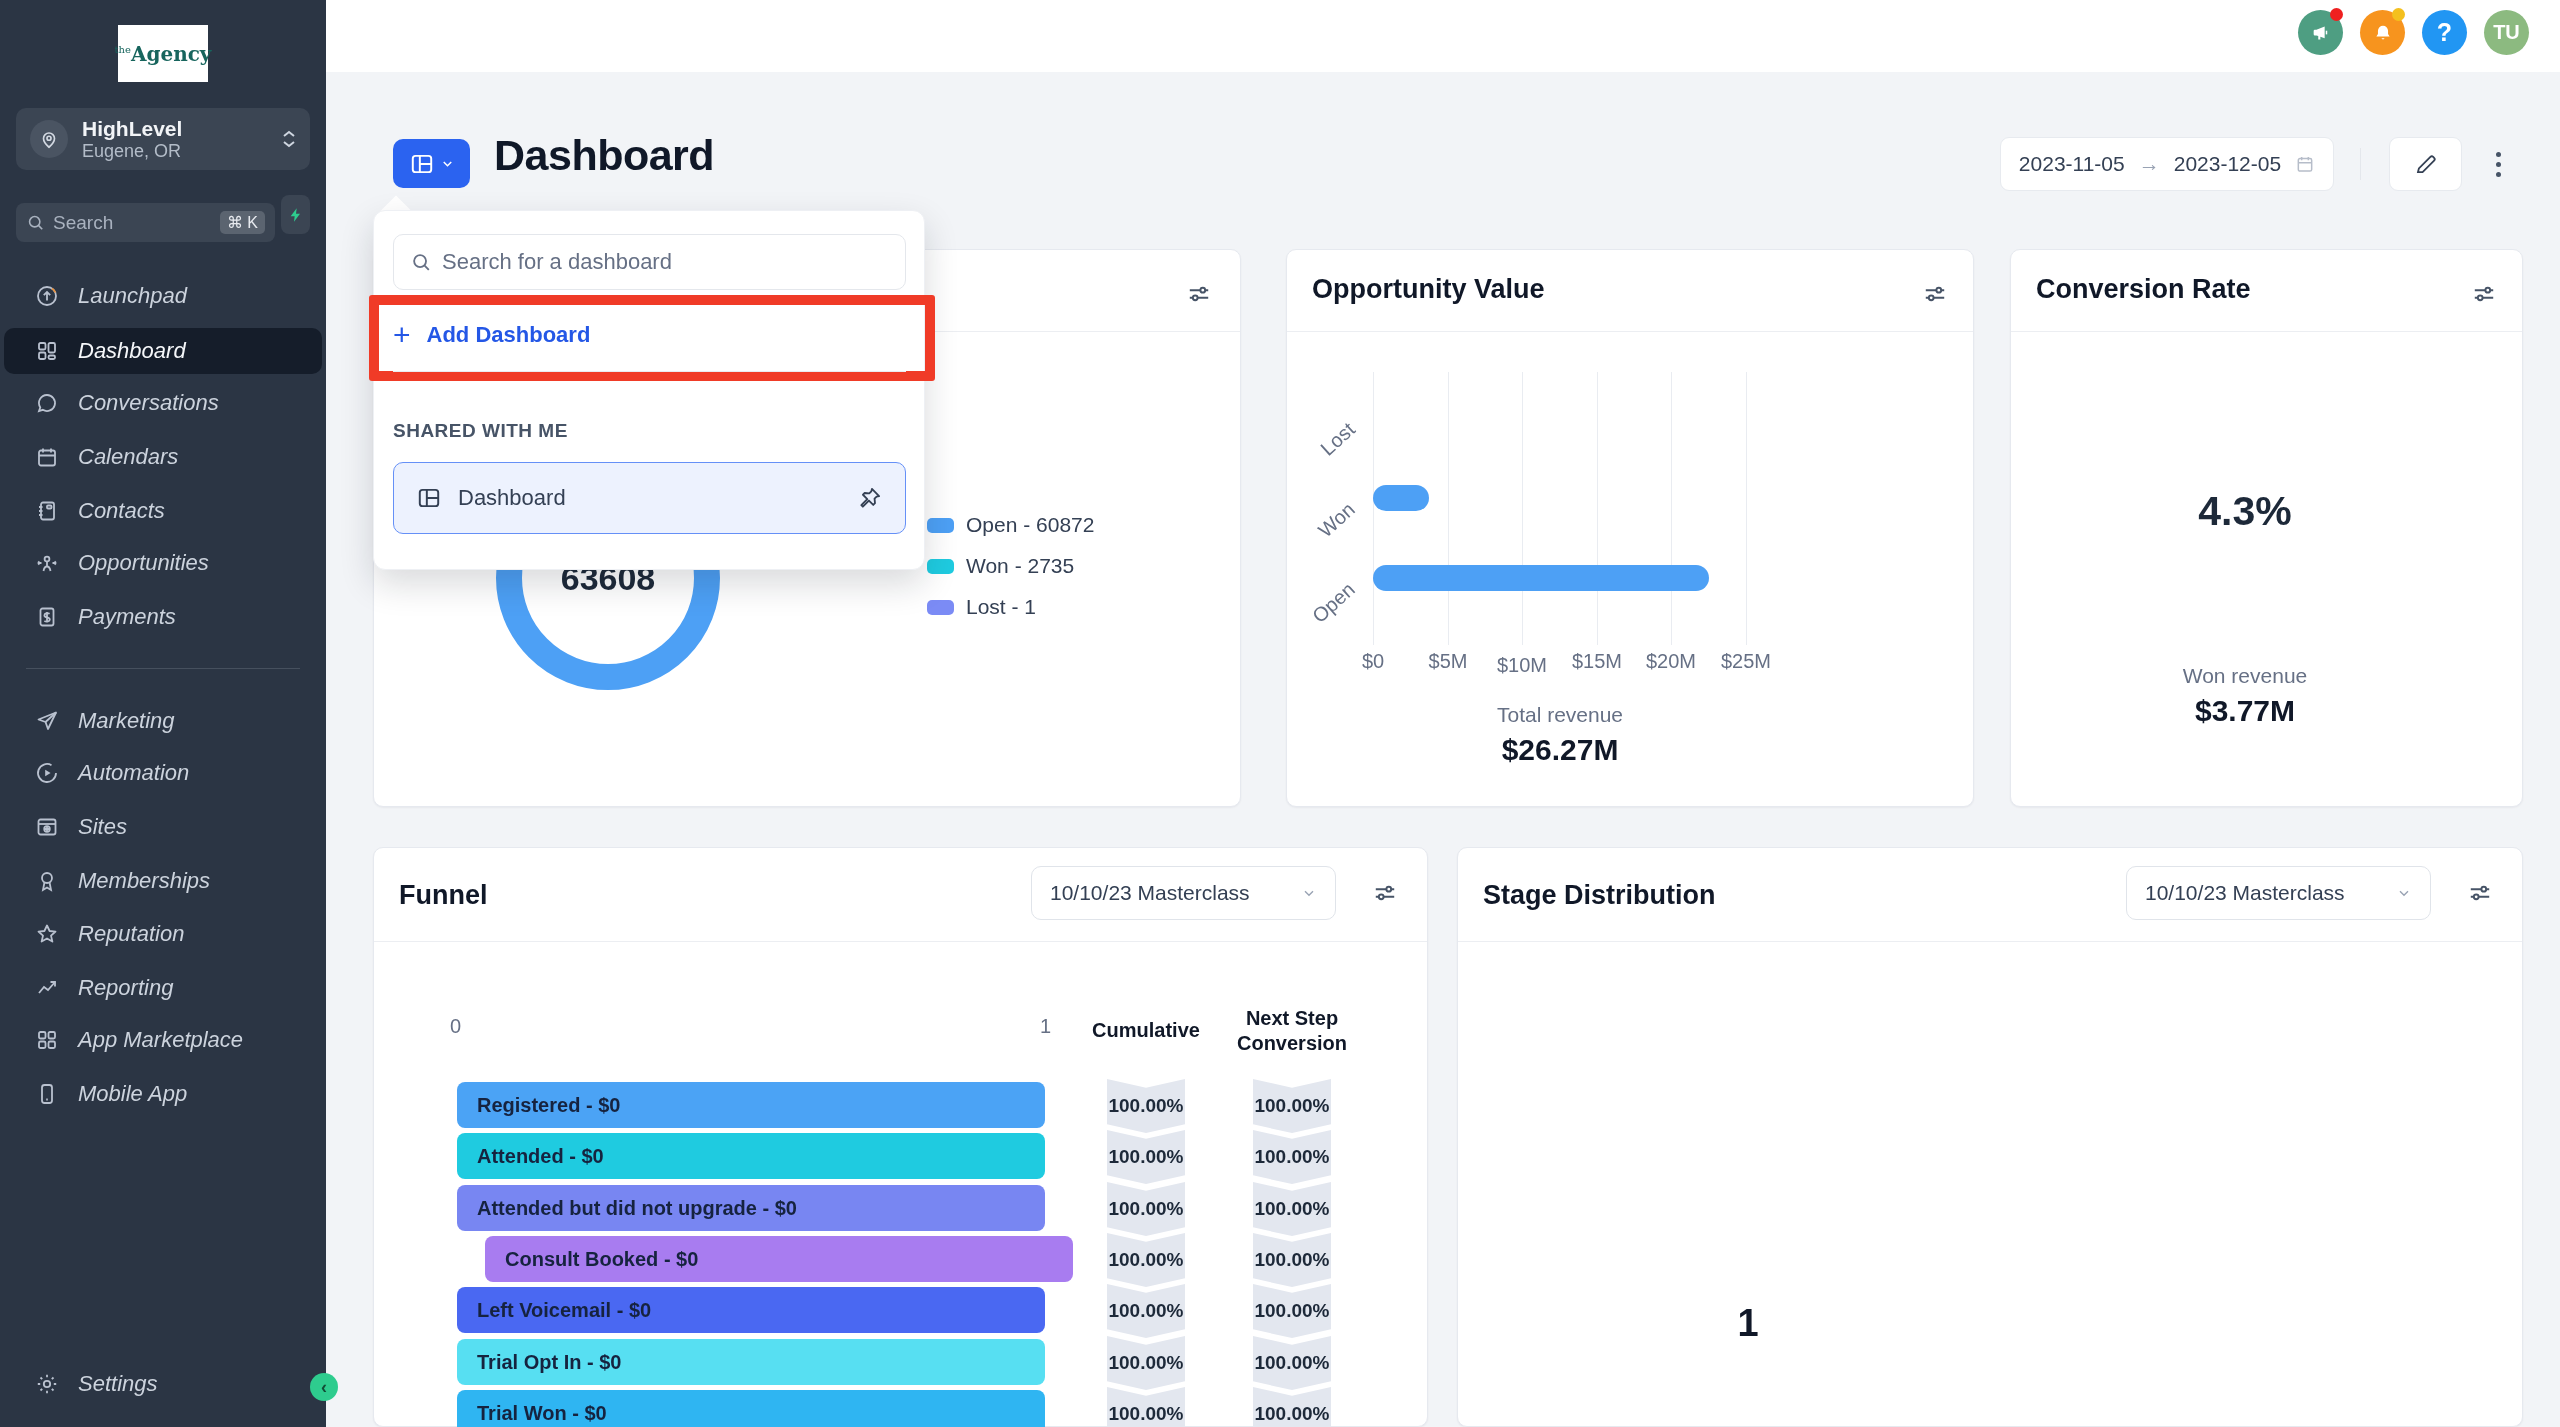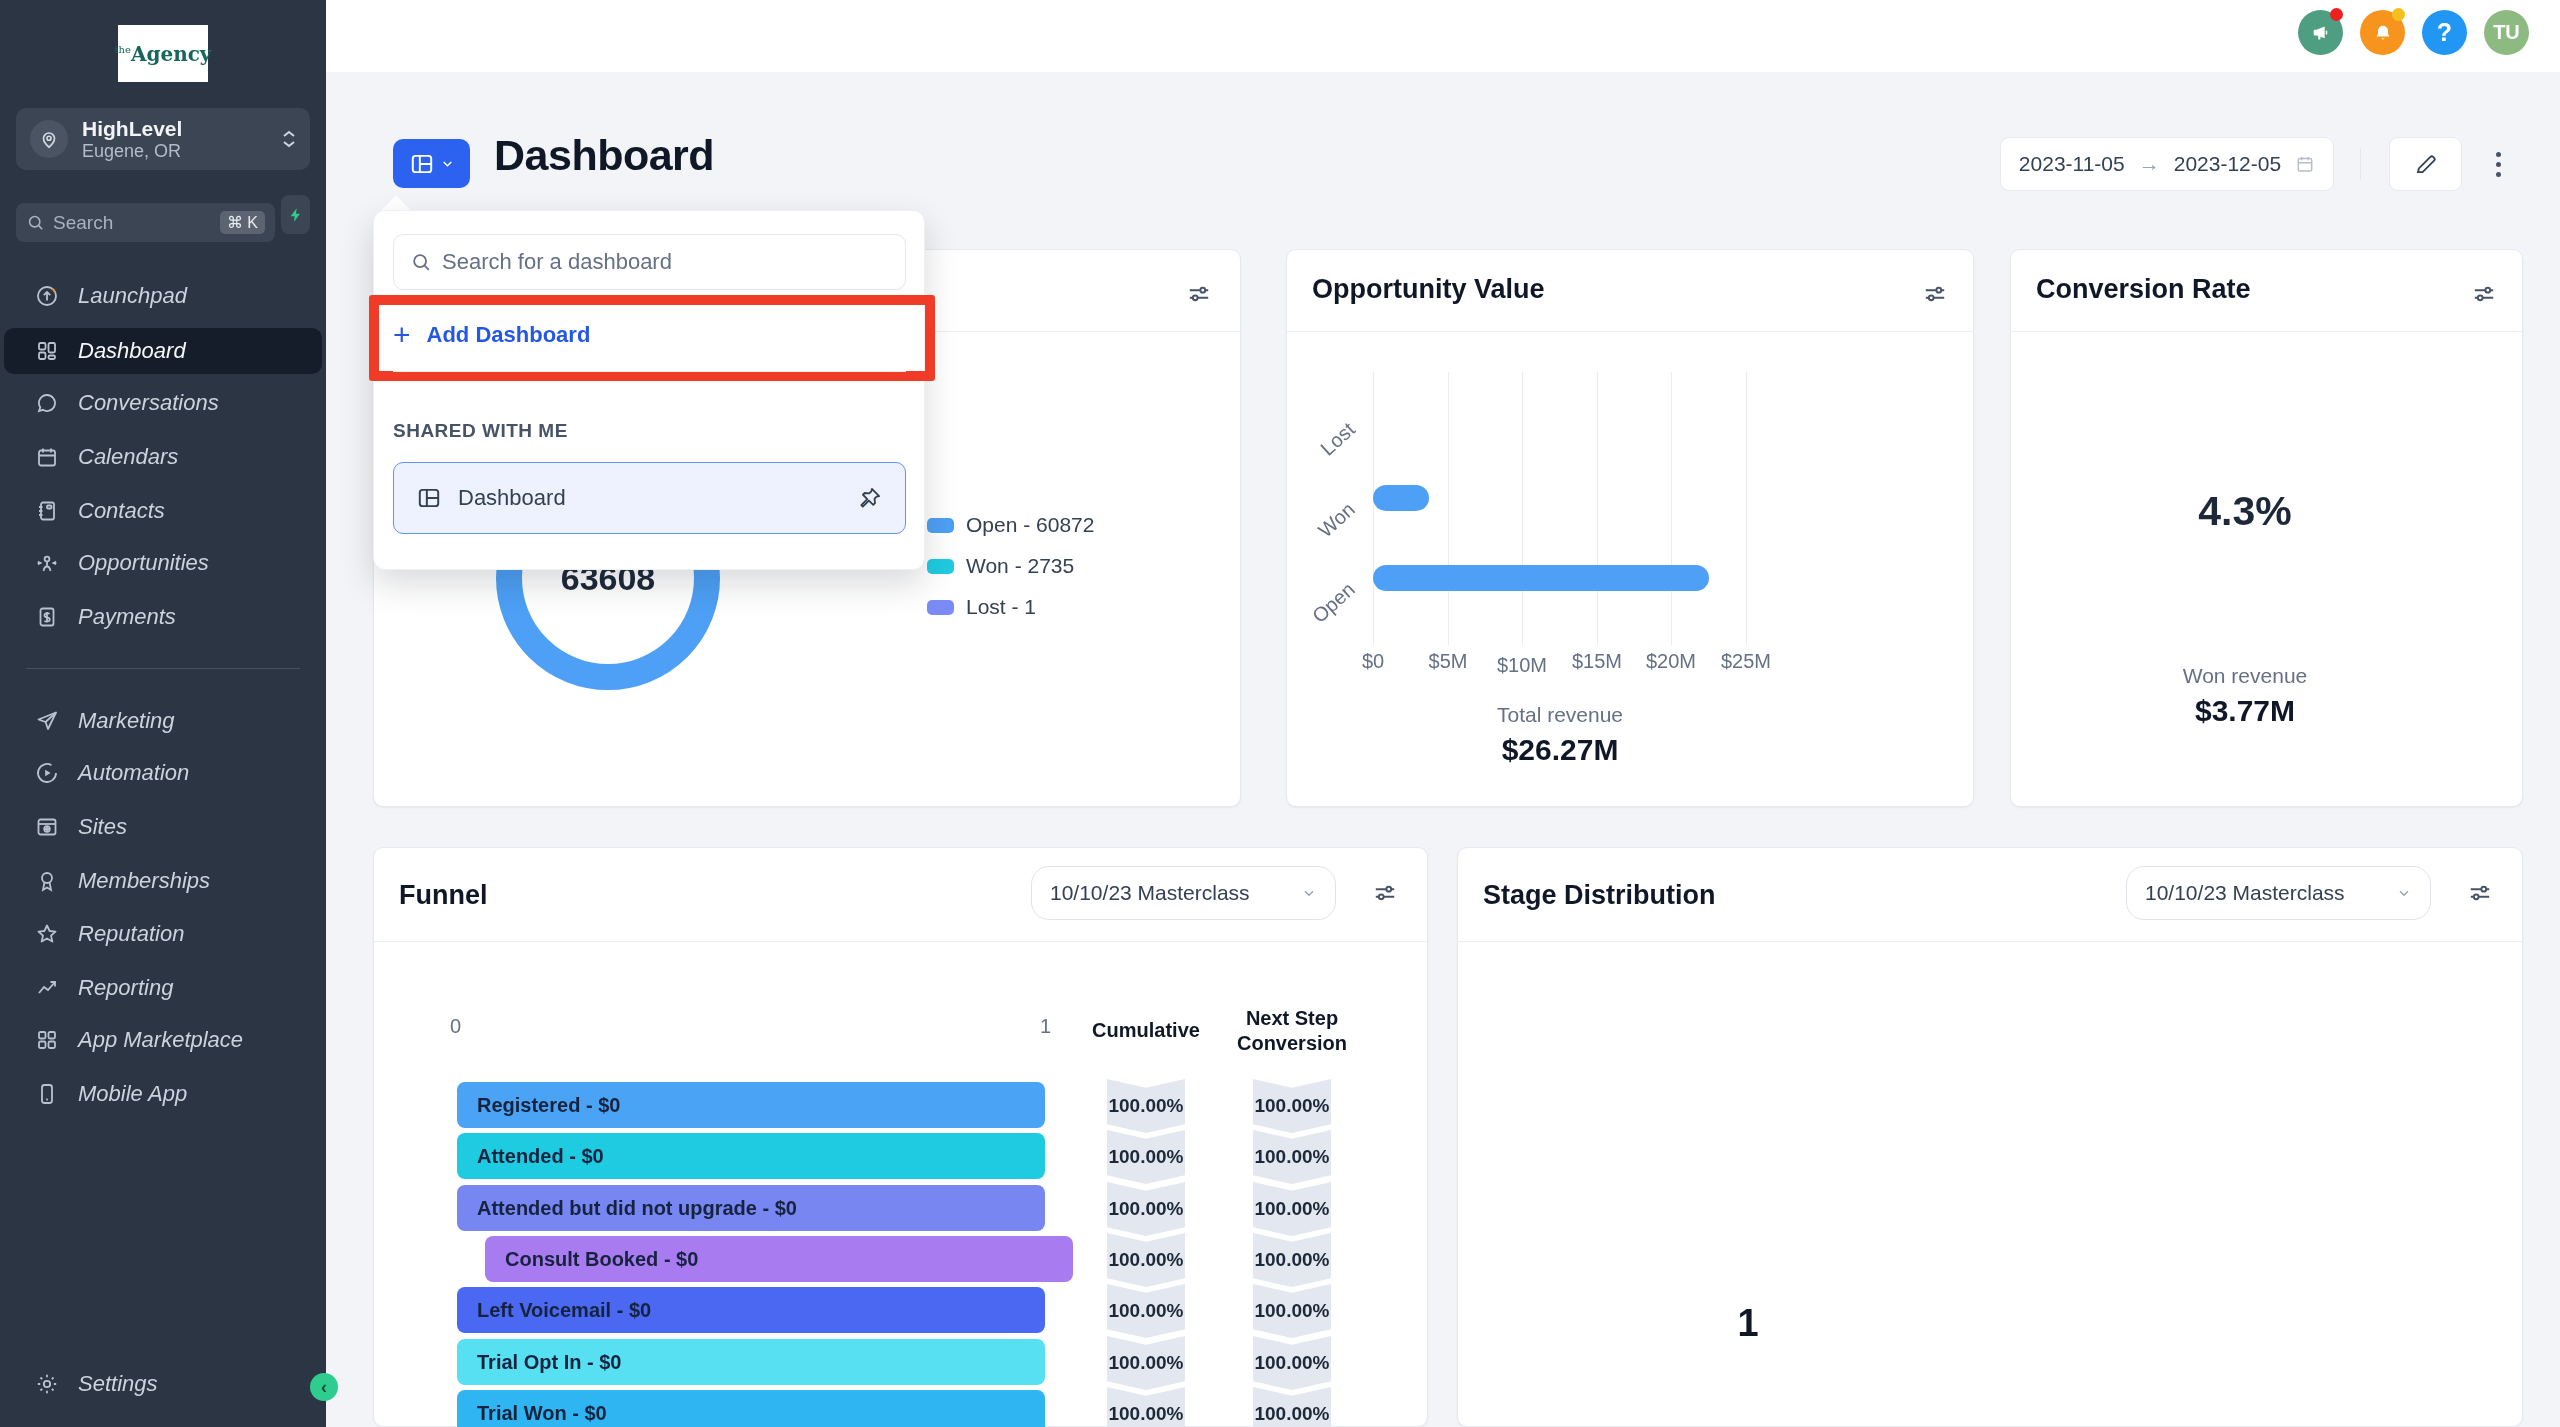--- a/index.html
+++ b/index.html
@@ -67,21 +67,21 @@
 
   
   .gridline { top:372px; width:1px; height:273px; background:#e9ecf1; z-index:2; }
   .ov-bar { height:26px; border-radius:13px; background:#4da0f5; z-index:3; }
   .rot-label { width:80px; text-align:right; transform:rotate(-42deg); transform-origin:100% 50%; font-size:20px; color:#667085; z-index:2; }
   .tick { width:90px; text-align:center; font-size:20px; color:#667085; z-index:2; }
   .foot-label { font-size:21px; color:#667085; text-align:center; z-index:2; }
   .foot-value { font-size:30px; font-weight:700; color:#101828; text-align:center; z-index:2; }
 
   
-  .select-box { width:305px; height:54px; background:#fff; border:1px solid #e0e4ea; border-radius:18px; display:flex; align-items:center; padding:0 18px; font-size:21px; color:#344054; z-index:2; justify-content:space-between; }
+  .select-box { width:305px; height:54px; background:#fff; border:1px solid #e0e4ea; border-radius:10px; display:flex; align-items:center; padding:0 18px; font-size:21px; color:#344054; z-index:2; justify-content:space-between; }
 
   .axis-num { font-size:20px; color:#667085; z-index:2; }
   .col-head { font-size:20px; font-weight:600; color:#101828; text-align:center; line-height:1.25; z-index:2; }
   .f-bar { left:457px; width:588px; height:46px; border-radius:8px; display:flex; align-items:center; padding-left:20px; font-size:20px; font-weight:600; color:#16233f; z-index:2; }
   .chip { width:78px; height:54px; background:#e3e7ef; clip-path:polygon(0 0,50% 16%,100% 0,100% 84%,50% 100%,0 84%); display:flex; align-items:center; justify-content:center; font-size:19px; font-weight:600; color:#1d2939; z-index:2; }
 
   
   .sd-center { left:1688px; top:1302px; width:120px; text-align:center; font-size:38px; font-weight:700; color:#101828; z-index:3; }
   .sd-item-label { font-size:21px; color:#344054; line-height:1.25; }
   .sd-item-value { font-size:21px; color:#475467; line-height:1.25; }

